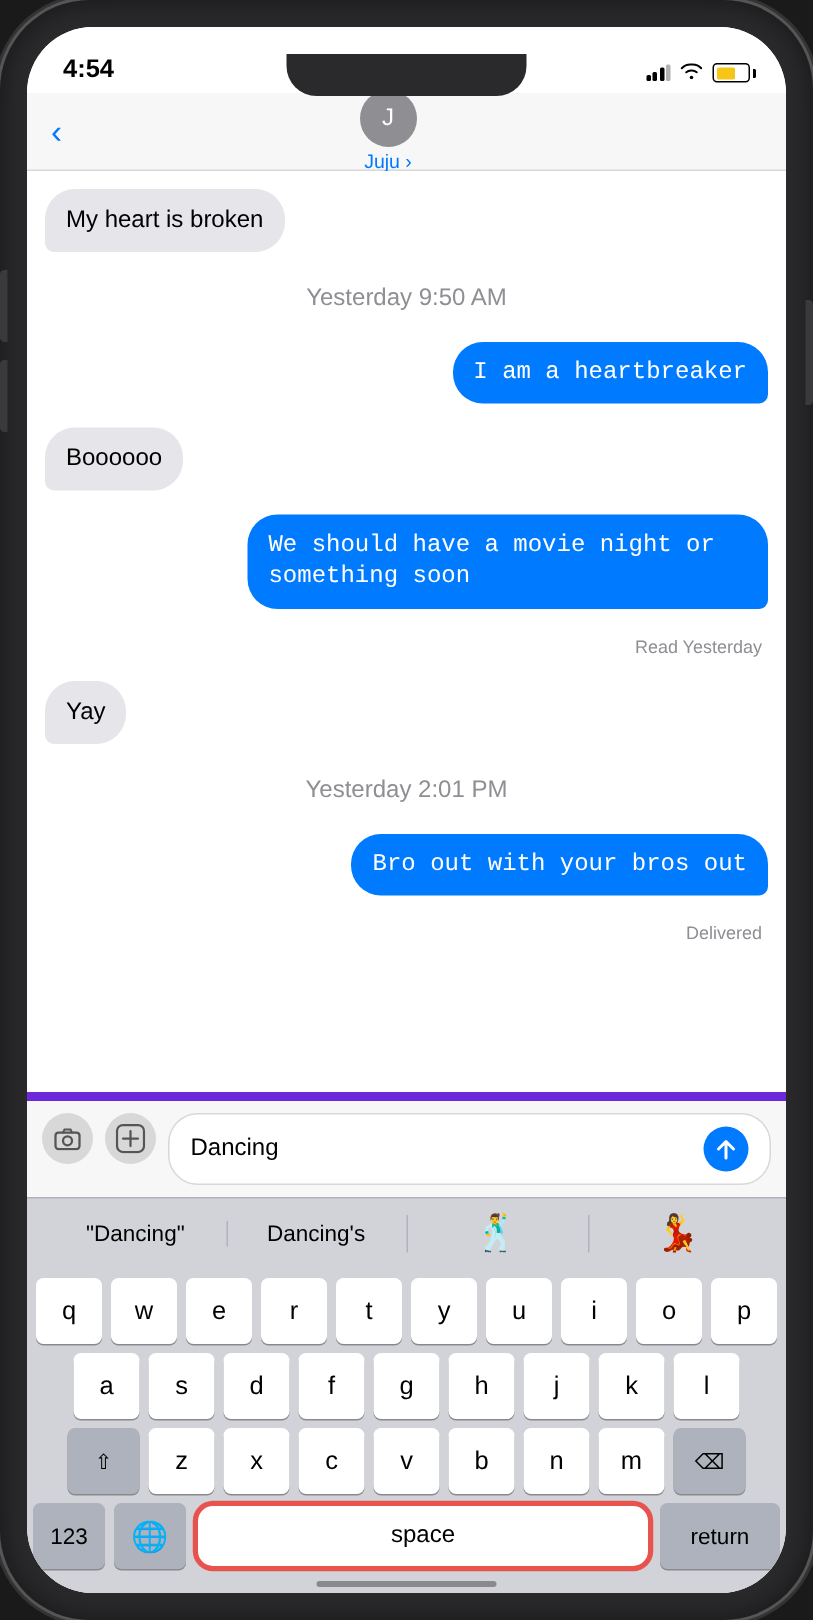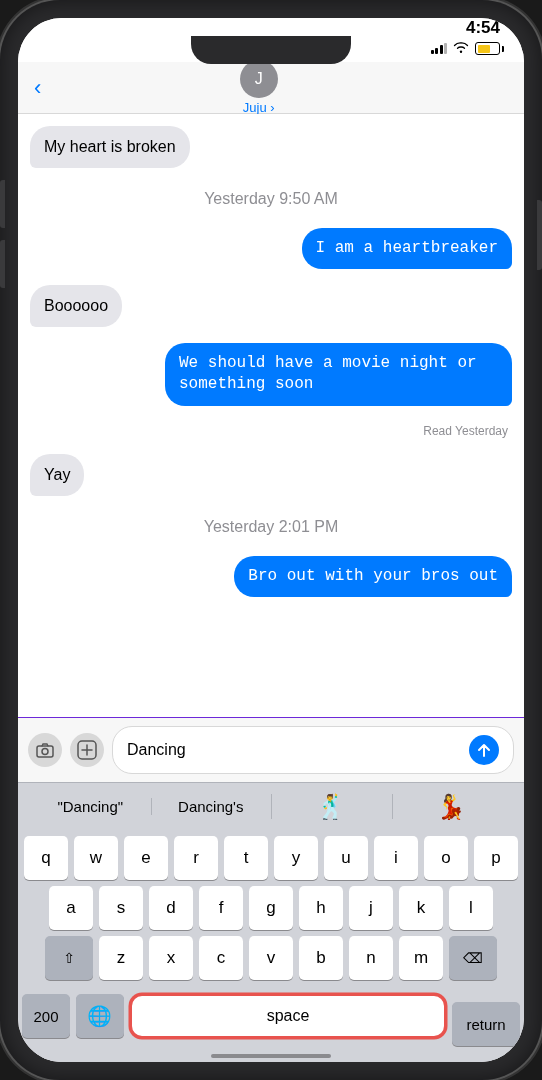--- a/index.html
+++ b/index.html
@@ -50,21 +50,20 @@
 
     
     .status-bar {
       height: 44px;
       background: #fff;
       display: flex;
       align-items: flex-end;
       padding: 0 24px 6px;
       justify-content: space-between;
       flex-shrink: 0;
-      flex-direction: column;
     }
 
     .status-time {
       font-size: 17px;
       font-weight: 600;
       color: #000;
     }
 
     .status-icons {
       display: flex;
@@ -231,24 +230,23 @@
       text-align: right;
       color: #8e8e93;
       font-size: 12px;
       margin-top: 2px;
       padding-right: 4px;
     }
 
     
     .input-bar {
       background: #f7f7f7;
-      border-top: 1px solid #6d28d9;
+      border-top: 6px solid #6d28d9;
       padding: 8px 10px;
       display: flex;
-      align-items: center;
       gap: 8px;
       flex-shrink: 0;
     }
 
     .input-icon-btn {
       width: 34px;
       height: 34px;
       border-radius: 50%;
       background: #d8d8d8;
       display: flex;
@@ -369,21 +367,21 @@
     .key.backspace { width: 48px; }
     .key.num { width: 48px; font-size: 15px; }
     .key.space {
       background: #fff;
       flex: 1;
       font-size: 16px;
       border: 2.5px solid #e8534e;
       border-radius: 12px;
       box-shadow: 0 0 0 1.5px #e8534e, 0 1px 0 #8a8a8e;
     }
-    .key.return-key { width: 68px; font-size: 15px; margin-top: 16px; }
+    .key.return-key { width: 80px; font-size: 15px; }
 
     .bottom-row {
       display: flex;
       padding: 6px 4px 8px;
       gap: 6px;
       align-items: center;
     }
 
     .key.globe {
       width: 48px;
@@ -498,20 +496,21 @@
           <div class="bubble sent">We should have a movie night or something soon</div>
         </div>
         <div class="read-status">Read Yesterday</div>
         <div class="bubble-row received">
           <div class="bubble received">Yay</div>
         </div>
         <div class="timestamp">Yesterday 2:01 PM</div>
         <div class="bubble-row sent">
           <div class="bubble sent">Bro out with your bros out</div>
         </div>
+        <div class="delivered-status">Delivered</div>
       </div>
 
     <div class="input-bar">
       <div class="input-icon-btn">
         <svg width="18" height="15" viewBox="0 0 18 15" fill="none">
           <rect x="1" y="3" width="16" height="11" rx="2" stroke="#555" stroke-width="1.5" fill="none"></rect>
           <circle cx="9" cy="8.5" r="3" stroke="#555" stroke-width="1.5" fill="none"></circle>
           <path d="M6 3l1-2h4l1 2" stroke="#555" stroke-width="1.3" fill="none" stroke-linecap="round"></path>
         </svg>
       </div>
@@ -577,21 +576,21 @@
             <div class="key letter">x</div>
             <div class="key letter">c</div>
             <div class="key letter">v</div>
             <div class="key letter">b</div>
             <div class="key letter">n</div>
             <div class="key letter">m</div>
           </div>
           <div class="key special backspace">⌫</div>
         </div>
       <div class="bottom-row">
-          <div class="key special num">200</div>
+          <div class="key special num">123</div>
         <div class="key special globe">
           <span>🌐</span>
         </div>
         <div class="key special space">
           <span>space</span>
         </div>
         <div class="key special return-key">
           <span>return</span>
         </div>
       </div>

